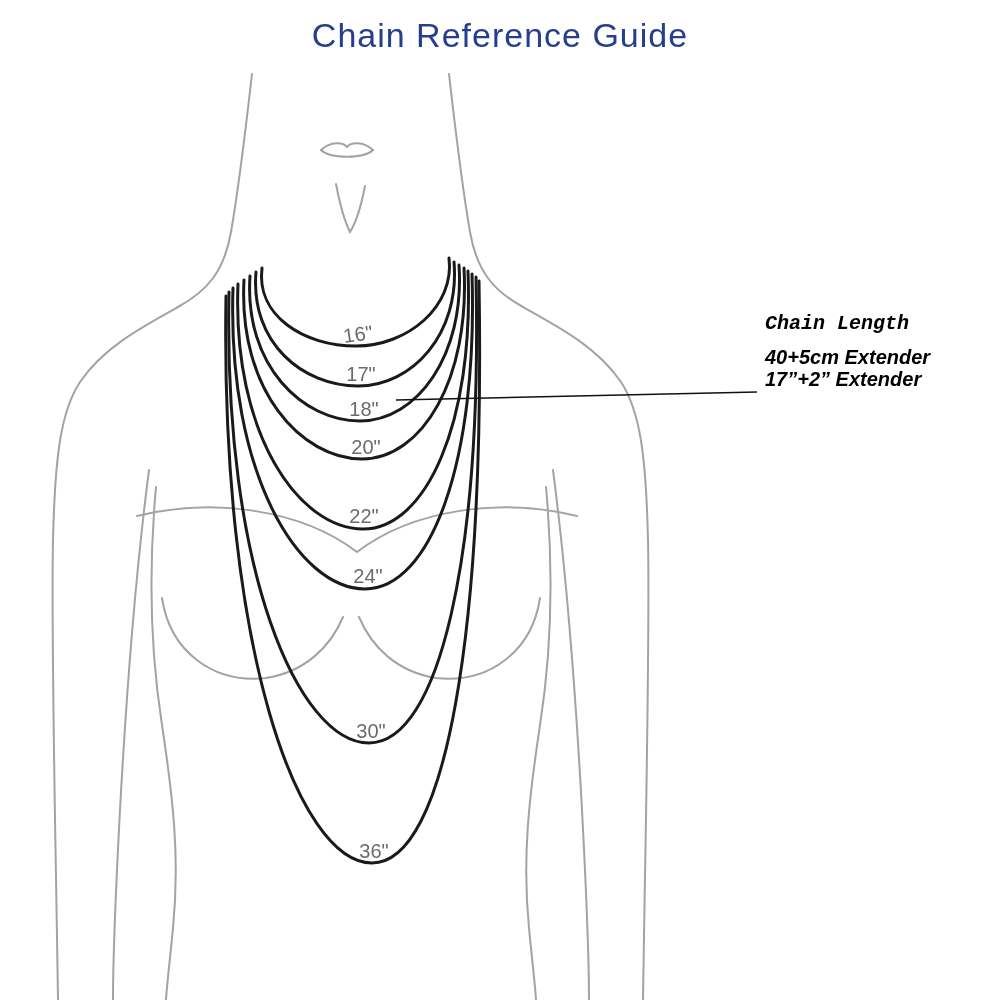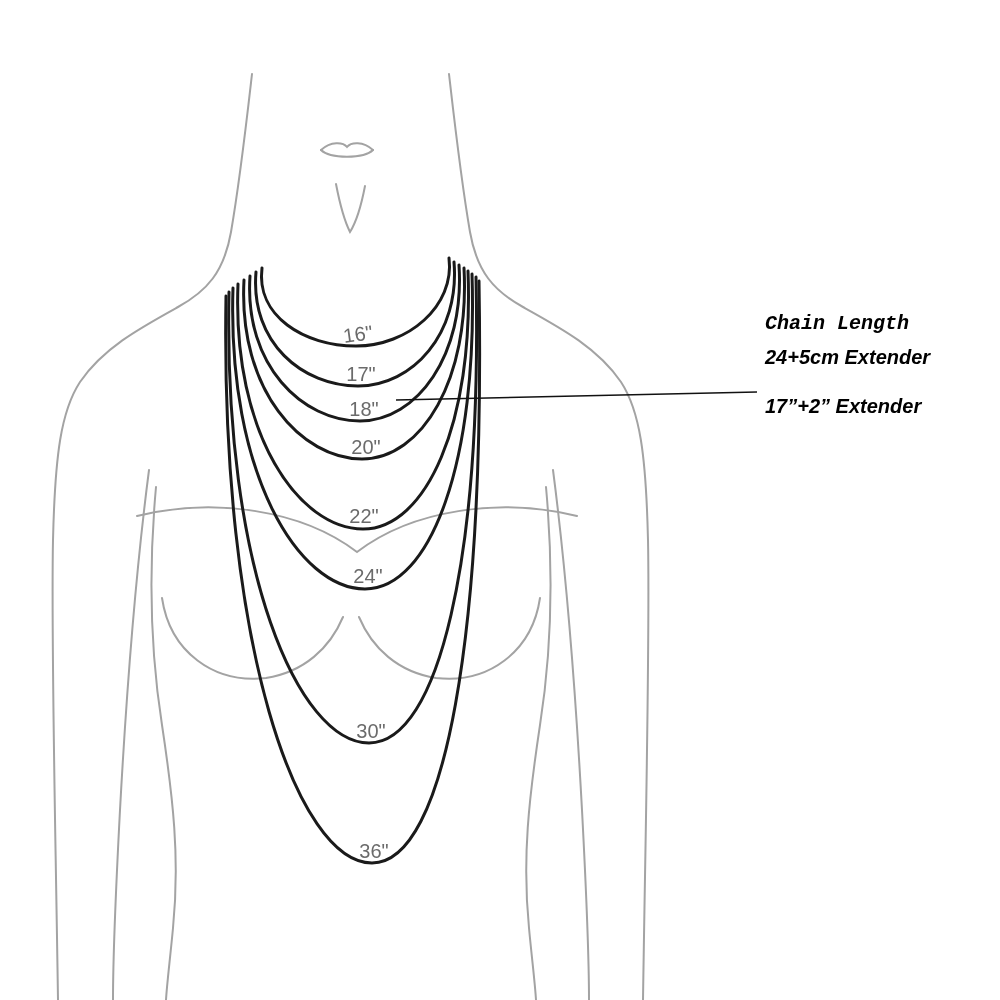--- a/index.html
+++ b/index.html
@@ -26,20 +26,21 @@
   .annotation{
     position:absolute;left:765px;font-size:20px;font-weight:bold;font-style:italic;
     color:var(--c-annotation);white-space:nowrap;
   }
 </style>
 </head>
 <body>
 
 <div class="page">
 
+  <div class="title">Chain Reference Guide</div>
 
   <svg class="figure" width="1000" height="1000" viewBox="0 0 1000 1000">
 
     <g fill="none" stroke="var(--c-figure)" stroke-width="2" stroke-linecap="round">
       <path d="M 252,74 C 245,135 240,180 231,232 C 224,272 207,291 178,307 C 140,328 103,348 80,382 C 61,411 55,455 53,540 C 51,640 55,800 58,1000"></path>
       <path d="M 449,74 C 456,135 461,180 470,232 C 477,272 494,291 523,307 C 561,328 598,348 621,382 C 640,411 646,455 648,540 C 650,640 646,800 643,1000"></path>
       <path d="M 149,470 C 136,570 126,700 120,810 C 115,905 113,950 113,1000"></path>
       <path d="M 553,470 C 566,570 576,700 582,810 C 587,905 589,950 589,1000"></path>
       <path d="M 156,487 C 148,575 151,655 162,725 C 173,798 180,858 173,928 C 170,960 167,983 166,1000"></path>
       <path d="M 546,487 C 554,575 551,655 540,725 C 529,798 522,858 529,928 C 532,960 535,983 536,1000"></path>
@@ -71,17 +72,17 @@
     <div class="chain-label" style="left:364px;top:398px;">18"</div>
     <div class="chain-label" style="left:366px;top:436px;">20"</div>
     <div class="chain-label" style="left:364px;top:505px;">22"</div>
     <div class="chain-label" style="left:368px;top:565px;">24"</div>
     <div class="chain-label" style="left:371px;top:720px;">30"</div>
     <div class="chain-label" style="left:374px;top:840px;">36"</div>
   </div>
 
   <div>
     <div class="annotation" style="top:312px;font-family:Liberation Mono, monospace;">Chain Length</div>
-    <div class="annotation" style="top:346px;">24+5cm Extender</div>
-    <div class="annotation" style="top:395px;">17”+2” Extender</div>
+    <div class="annotation" style="top:346px;">40+5cm Extender</div>
+    <div class="annotation" style="top:368px;">17”+2” Extender</div>
   </div>
 
 </div>
 
 </body></html>

